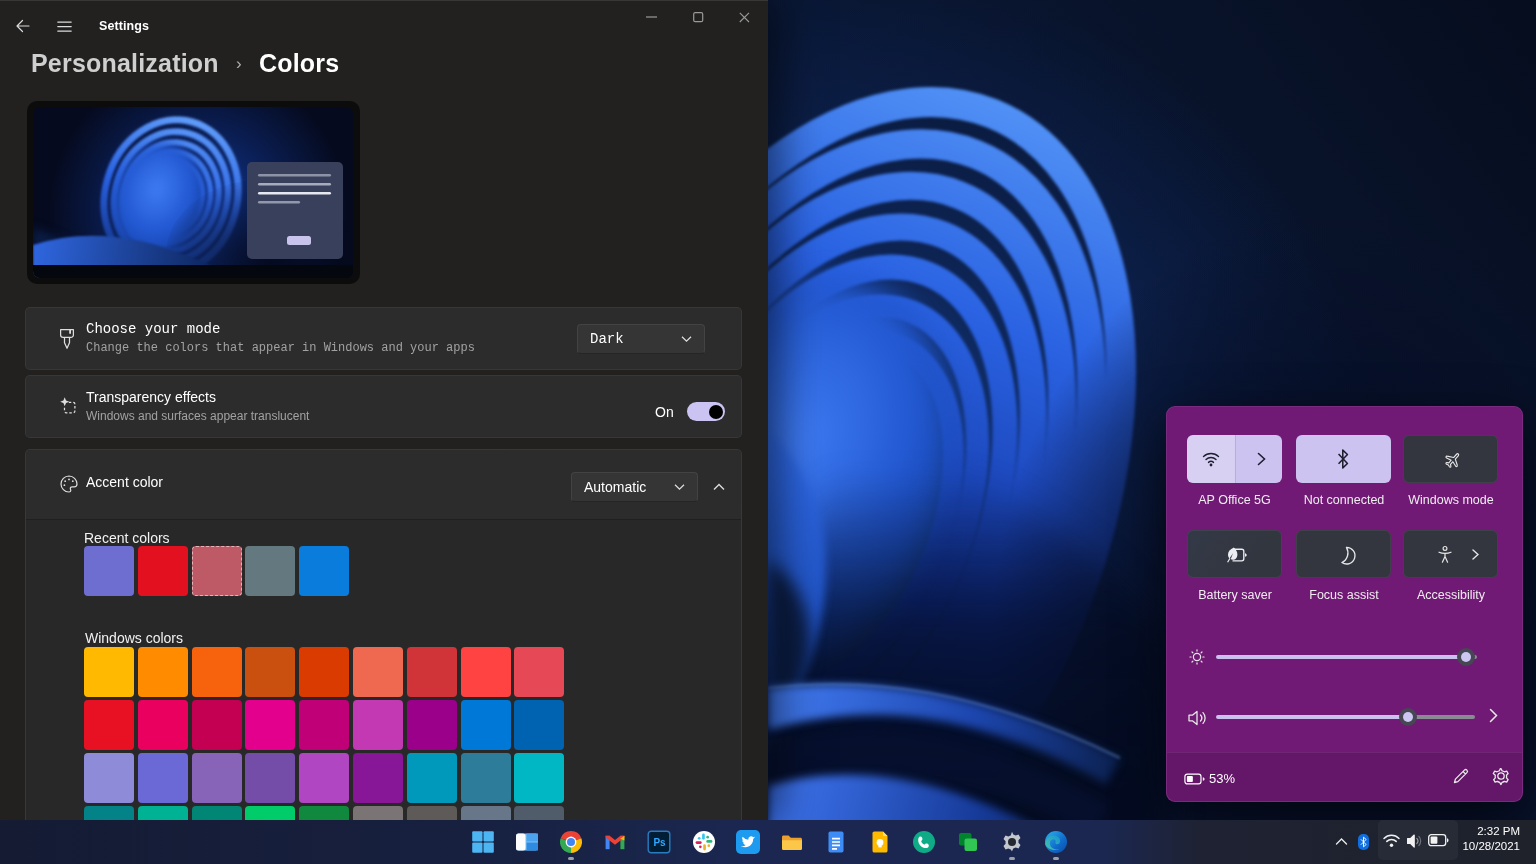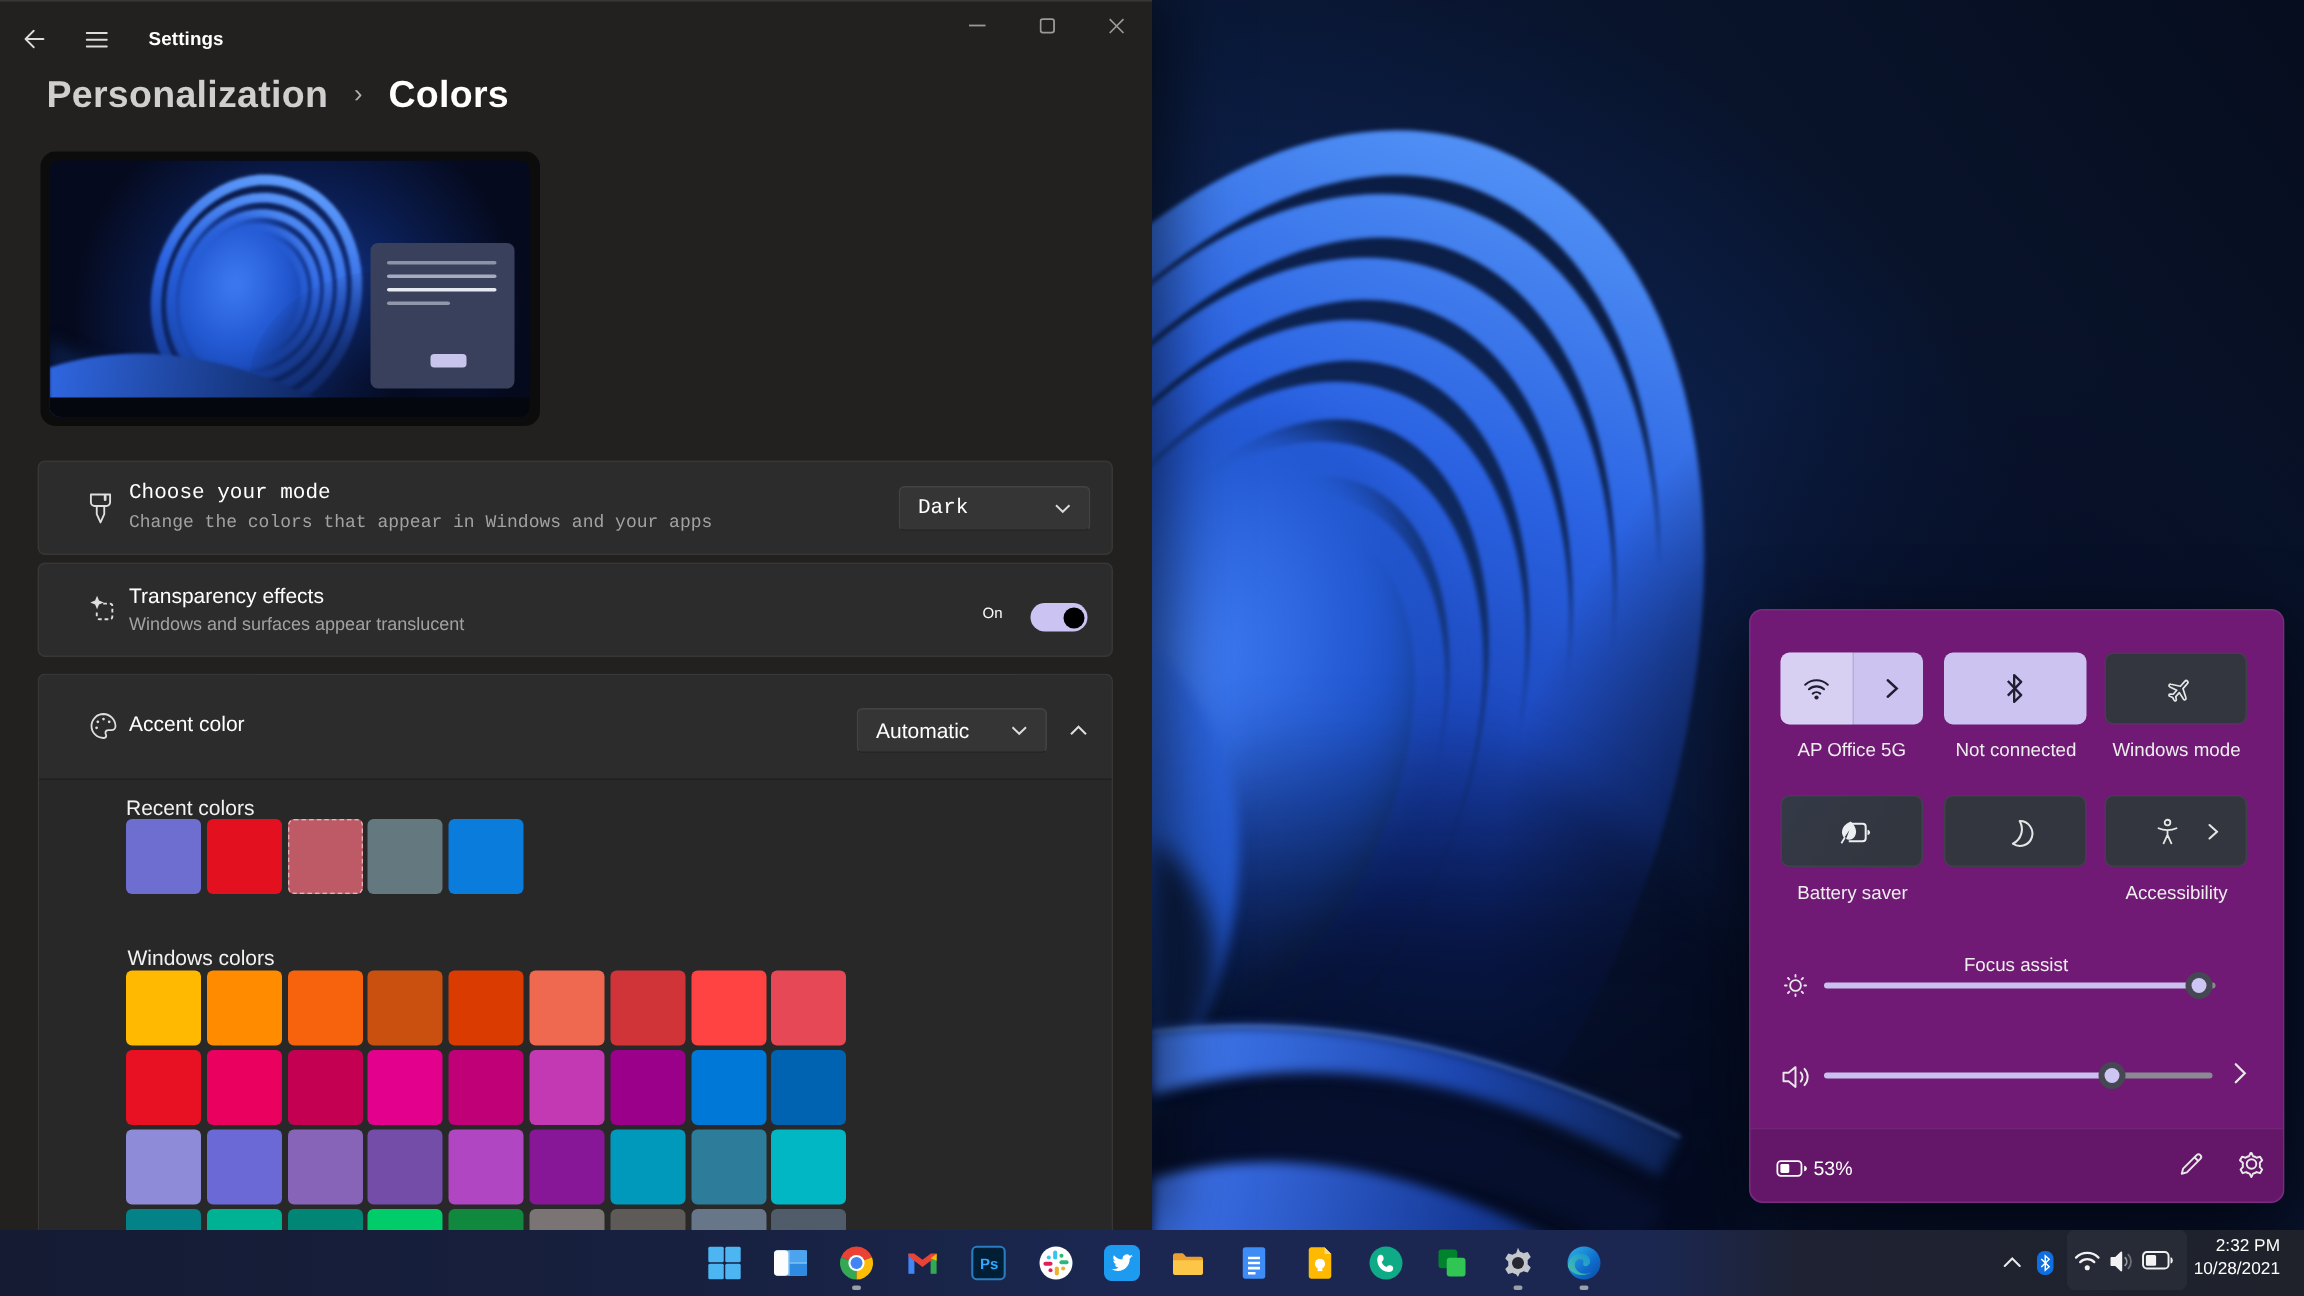--- a/index.html
+++ b/index.html
@@ -35,21 +35,21 @@
   #row3 { top:448px; height:372px; border-bottom:none; border-bottom-left-radius:0; border-bottom-right-radius:0;padding-left:12px;}
   #r3head { position:absolute; left:0; top:0; width:100%; height:68px; background:#2c2c2c; border-radius:5px 5px 0 0; }
   #r3body { position:absolute; left:0; top:69px; width:100%; height:303px; background:#282828; border-top:1px solid #202020; }
 
   .label14 { position:absolute; font-size:14px; color:#f2f2f2; }
   .sw { position:absolute; width:50px; height:50px; border-radius:4px; }
 
   
   #tog { position:absolute; left:687px; top:401px; width:38px; height:19px; border-radius:10px; background:#cbc3f2; }
   #tog .knob { position:absolute; right:2px; top:2.5px; width:14px; height:14px; border-radius:50%; background:#000; }
-  #ontxt { position:absolute; left:655px; top:403px; font-size:10px; color:#fff; }
+  #ontxt { position:absolute; left:655px; top:403px; font-size:14px; color:#fff; }
 
   
   #qs { position:absolute; left:1166px; top:406px; width:357px; height:396px; background:#701a75; border-radius:9px;
         border:1px solid rgba(255,255,255,0.08); box-shadow:0 16px 50px rgba(0,0,0,0.6); }
   .qbtn { position:absolute; width:95px; height:48px; border-radius:6px; }
   .qacc { background:#ccc3f0; }
   .qdark { background:#33363f; border:1px solid rgba(255,255,255,0.06); }
   .qlabel { position:absolute; font-size:12.5px; color:#eeeeee; width:130px; text-align:center; }
 
   .slider { position:absolute; height:4px; border-radius:2px; background:#c9c1ee; }
@@ -239,21 +239,21 @@
       </div>
     </div>
 
     <div class="row" id="row1">
       <svg class="rowico" width="18" height="21" viewBox="0 0 18 21">
           <path d="M2.6 1.2h12.8v5.2a2.4 2.4 0 0 1-2.4 2.4H5a2.4 2.4 0 0 1-2.4-2.4zM6.5 8.8v5.4l2.5 5.6 2.5-5.6V8.8" stroke="#dedede" stroke-width="1.25" fill="none" stroke-linejoin="round"></path>
           <path d="M11.2 1.2v3.4a0.9 0.9 0 0 0 1.8 0V1.2z" fill="#dedede"></path>
         </svg>
       <div class="rtitle" style="top:13px">Choose your mode</div>
       <div class="rsub" style="top:33px">Change the colors that appear in Windows and your apps</div>
-      <div class="drop" style="left:573px; top:16px; width:128px; height:30px;">
+      <div class="drop" style="left:551px; top:16px; width:128px; height:30px;">
           <span>Dark</span>
         <svg width="11" height="7" viewBox="0 0 11 7">
             <path d="M1 1.3 5.5 5.7 10 1.3" stroke="#dcdcdc" stroke-width="1.3" fill="none"></path>
           </svg>
       </div>
     </div>
 
     <div class="row" id="row2">
       <svg class="rowico" width="22" height="22" viewBox="0 0 22 22">
         <g stroke="#dedede" stroke-width="1.25" fill="none">
@@ -391,21 +391,21 @@
           <g stroke="#e6e6e6" stroke-width="1.2" fill="none">
             <circle cx="8" cy="3.4" r="1.9"></circle>
             <path d="M2 7.2c1.8 0.8 3.9 1.2 6 1.2s4.2-0.4 6-1.2M8 8.4v3.2M8 11.6l-2.6 5.6M8 11.6l2.6 5.6" stroke-linecap="round"></path>
           </g>
         </svg>
       <svg style="position:absolute;right:18px;top:18px" width="7" height="11" viewBox="0 0 7 11">
           <path d="M1 1 6 5.5 1 10" stroke="#e6e6e6" stroke-width="1.4" fill="none" stroke-linecap="round"></path>
         </svg>
     </div>
     <div class="qlabel" style="left:3px; top:181px;">Battery saver</div>
-    <div class="qlabel" style="left:112px; top:181px;margin-top:48px;">Focus assist</div>
+    <div class="qlabel" style="left:112px; top:181px;">Focus assist</div>
     <div class="qlabel" style="left:219px; top:181px;">Accessibility</div>
 
     <svg style="position:absolute;left:21px;top:241px" width="18" height="18" viewBox="0 0 22 22">
         <g stroke="#e8e8e8" stroke-width="1.5" fill="none" stroke-linecap="round">
           <circle cx="11" cy="11" r="4.4"></circle>
           <path d="M11 2.4v1.4M11 18.2v1.4M2.4 11h1.4M18.2 11h1.4M4.9 4.9l1.1 1.1M16 16l1.1 1.1M4.9 17.1 6 16M16 6l1.1-1.1"></path>
         </g>
       </svg>
     <div class="slider" style="left:49px; top:248px; width:250px;">
         <div class="rest" style="left:250px; width:11px;"></div>

